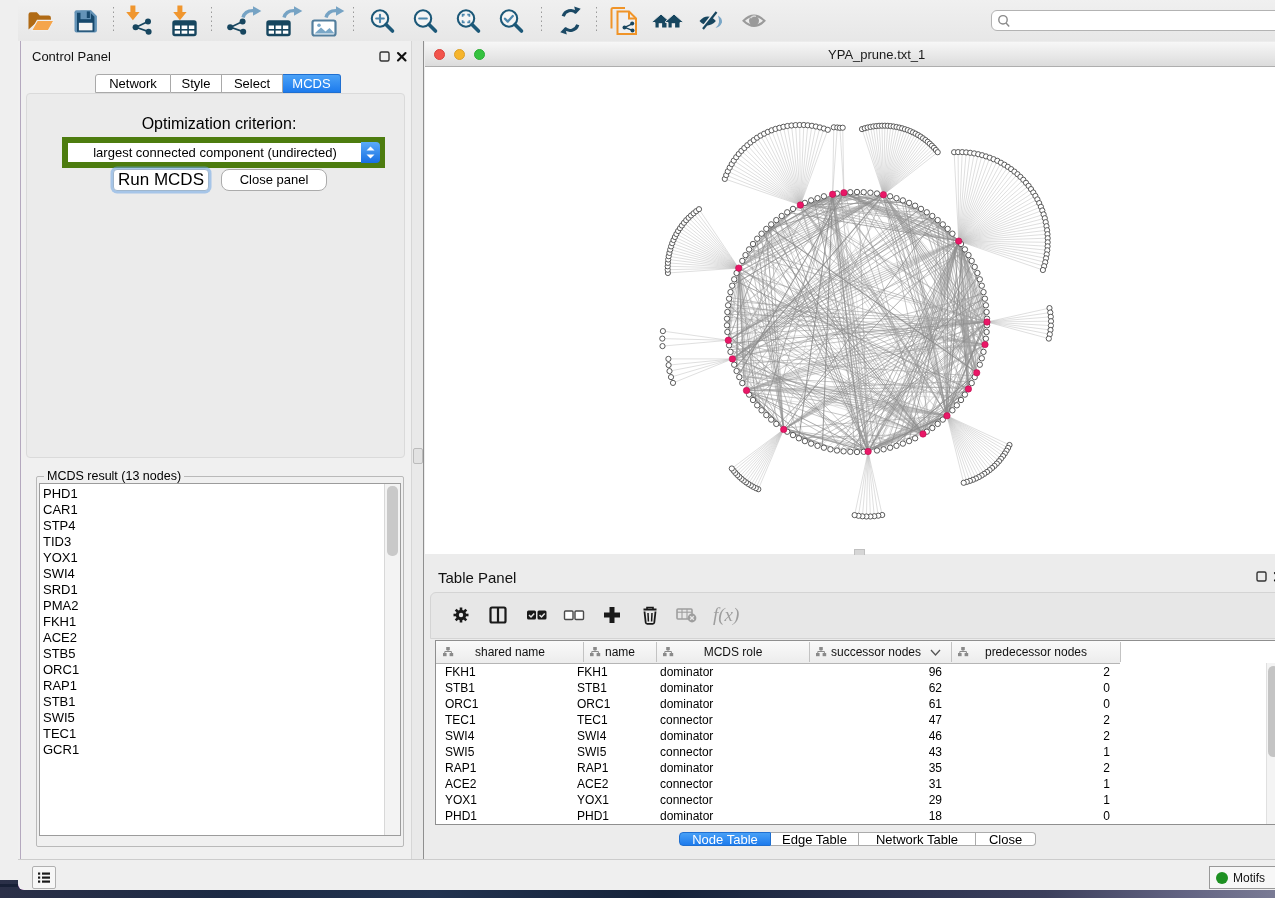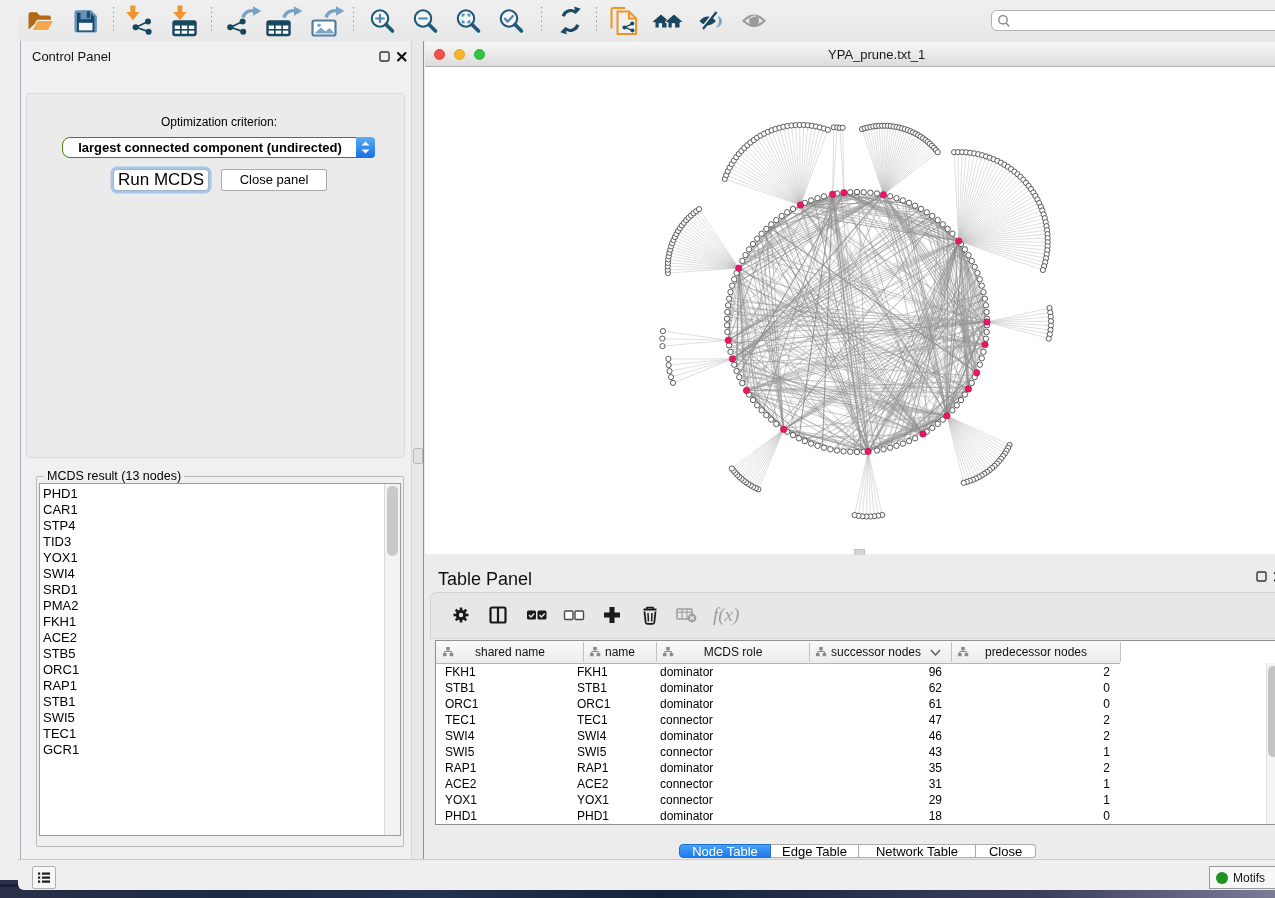--- a/index.html
+++ b/index.html
@@ -170,34 +170,40 @@
   <svg class="abs" style="left:355px;top:9px" width="36" height="14" xmlns="http://www.w3.org/2000/svg">
     <rect x="7" y="2" width="9" height="9" rx="1.5" fill="none" stroke="#333" stroke-width="1.4"></rect>
     <g stroke="#111" stroke-width="2.1" stroke-linecap="round">
       <line x1="25" y1="3" x2="32.5" y2="10.5"></line>
           <line x1="32.5" y1="3" x2="25" y2="10.5"></line>
     </g>
   </svg>
 
   <div class="abs" style="left:8px;top:52px;width:377px;height:363px;background:#ebebeb;border:1px solid #dadada;border-radius:4px"></div>
 
-
-  <div class="abs txt" style="left:0;top:74px;width:402px;text-align:center;font-size:12px;color:#000">Optimization criterion:</div>
-
-  <div class="abs" style="left:44px;top:96px;width:311px;height:19px;background:#fff;border:1px solid #4d7c0f;border-radius:8px;font-weight:bold;">
+  <div class="abs" style="left:77px;top:33px;height:19px;display:flex;font-size:13px">
+    <div style="width:74px;border:1px solid #a9a9a9;background:#fff;display:flex;align-items:center;justify-content:center;border-radius:3px 0 0 0">Network</div>
+    <div style="width:50px;border:1px solid #a9a9a9;border-left:none;background:#fff;display:flex;align-items:center;justify-content:center">Style</div>
+    <div style="width:60px;border:1px solid #a9a9a9;border-left:none;background:#fff;display:flex;align-items:center;justify-content:center">Select</div>
+    <div style="width:57px;border:1px solid #1f6fd0;border-left:none;background:linear-gradient(#4ba2f7,#1d7bed);color:#fff;display:flex;align-items:center;justify-content:center;border-radius:0 3px 0 0">MCDS</div>
+  </div>
+
+  <div class="abs txt" style="left:0;top:74px;width:402px;text-align:center;font-size:16px;color:#000">Optimization criterion:</div>
+
+  <div class="abs" style="left:44px;top:96px;width:311px;height:19px;background:#fff;border:6px solid #4d7c0f;border-radius:0;">
     <div class="abs txt" style="left:0;top:0;width:294px;height:19px;text-align:center;font-size:13px;line-height:19px;color:#000">largest connected component (undirected)</div>
     <div class="abs" style="right:-1px;top:-1px;width:19px;height:21px;background:linear-gradient(#5babf8,#176fe3);border-radius:0 4px 4px 0"></div>
     <svg class="abs" style="right:2px;top:2px" width="13" height="15" xmlns="http://www.w3.org/2000/svg">
       <path d="M2.5 5.5 L6.5 1.5 L10.5 5.5 z" fill="#fff"></path>
       <path d="M2.5 9.5 L6.5 13.5 L10.5 9.5 z" fill="#fff"></path>
     </svg>
   </div>
 
   <div class="abs" style="left:95px;top:128px;width:94px;height:20px;background:#fff;border:1px solid #9fb6cc;border-radius:4px;box-shadow:0 0 0 2.5px rgba(110,165,230,.55);font-size:17px;text-align:center;line-height:20px">Run MCDS</div>
-  <div class="abs" style="left:203px;top:128px;width:104px;height:20px;background:#fff;border:1px solid #ababab;border-radius:2px;font-size:13px;text-align:center;line-height:20px">Close panel</div>
+  <div class="abs" style="left:203px;top:128px;width:104px;height:20px;background:#fff;border:1px solid #ababab;border-radius:8px;font-size:13px;text-align:center;line-height:20px">Close panel</div>
 
   <div class="abs" style="left:18px;top:435px;width:366px;height:369px;border:1px solid #b9b9b9;border-radius:2px"></div>
   <div class="abs txt" style="left:26px;top:428px;background:#f0f0f0;padding:0 3px;font-size:12.5px;color:#000">MCDS result (13 nodes)</div>
   <div class="abs" style="left:21px;top:442px;width:360px;height:351px;background:#fff;border:1px solid #9c9c9c">
     <div style="padding:2px 0 0 3px;font-size:13px;line-height:16px;color:#000">PHD1<br>CAR1<br>STP4<br>TID3<br>YOX1<br>SWI4<br>SRD1<br>PMA2<br>FKH1<br>ACE2<br>STB5<br>ORC1<br>RAP1<br>STB1<br>SWI5<br>TEC1<br>GCR1</div>
     <div class="abs" style="right:0;top:0;width:15px;height:351px;background:#f3f3f3;border-left:1px solid #d8d8d8"></div>
     <div class="abs" style="right:2px;top:2px;width:11px;height:70px;background:#c9c9c9;border-radius:5px"></div>
   </div>
 </div>
 
@@ -1175,21 +1181,21 @@
 <circle cx="307.4" cy="291.9" r="3.2"></circle>
 <circle cx="303.3" cy="273.3" r="3.2"></circle>
 <circle cx="313.7" cy="201.1" r="3.2"></circle>
 </g>
 </svg>
   </div>
   <div class="abs" style="left:430px;top:508px;width:9px;height:6px;background:#d6d6d6;border:1px solid #c0c0c0"></div>
 </div>
 
 <div class="abs" style="left:406px;top:555px;width:869px;height:304px;background:#ececec">
-  <div class="abs txt" style="left:14px;top:14px;font-size:18px;color:#111">Table Panel</div>
+  <div class="abs txt" style="left:14px;top:14px;font-size:15px;color:#111">Table Panel</div>
   <svg class="abs" style="left:826px;top:15px" width="36" height="14" xmlns="http://www.w3.org/2000/svg">
     <rect x="7" y="2" width="9" height="9" rx="1.5" fill="none" stroke="#333" stroke-width="1.4"></rect>
     <g stroke="#111" stroke-width="2.1" stroke-linecap="round">
       <line x1="25" y1="3" x2="32.5" y2="10.5"></line>
           <line x1="32.5" y1="3" x2="25" y2="10.5"></line>
     </g>
   </svg>
 
   <div class="abs" style="left:6px;top:37px;width:857px;height:45px;background:#e7e7e7;border:1px solid #d4d4d4;border-radius:6px 6px 0 0"></div>
   <svg class="abs" style="left:6px;top:37px" width="320" height="45" xmlns="http://www.w3.org/2000/svg">
@@ -1351,21 +1357,21 @@
             <text x="224" y="157">dominator</text>
             <text x="506" y="157" text-anchor="end">18</text>
             <text x="674" y="157" text-anchor="end">0</text>
       </g>
     </svg>
 
     <div class="abs" style="left:830px;top:22px;width:15px;height:161px;background:#f4f4f4;border-left:1px solid #e0e0e0"></div>
     <div class="abs" style="left:832px;top:25px;width:11px;height:91px;background:#c4c4c4;border-radius:5.5px"></div>
   </div>
 
-  <div class="abs" style="left:255px;top:277px;height:14px;display:flex;font-size:13px;margin-top:12px;">
+  <div class="abs" style="left:255px;top:277px;height:14px;display:flex;font-size:13px;">
     <div style="width:90px;background:linear-gradient(#48a0f6,#1d7bed);border:1px solid #1f6fd0;color:#fff;display:flex;align-items:center;justify-content:center;border-radius:4px 0 0 4px">Node Table</div>
     <div style="width:87px;background:#fff;border:1px solid #ababab;border-left:none;display:flex;align-items:center;justify-content:center">Edge Table</div>
     <div style="width:116px;background:#fff;border:1px solid #ababab;border-left:none;display:flex;align-items:center;justify-content:center">Network Table</div>
     <div style="width:59px;background:#fff;border:1px solid #ababab;border-left:none;display:flex;align-items:center;justify-content:center;border-radius:0 4px 4px 0">Close</div>
   </div>
 </div>
 
 <div class="abs" style="left:0;top:859px;width:1275px;height:31px;background:#efefef;border-top:1px solid #cccccc">
   <div class="abs" style="left:14px;top:6px;width:22px;height:21px;background:#f7f7f7;border:1px solid #b0b0b0;border-radius:2px">
     <svg width="22" height="21" xmlns="http://www.w3.org/2000/svg">

